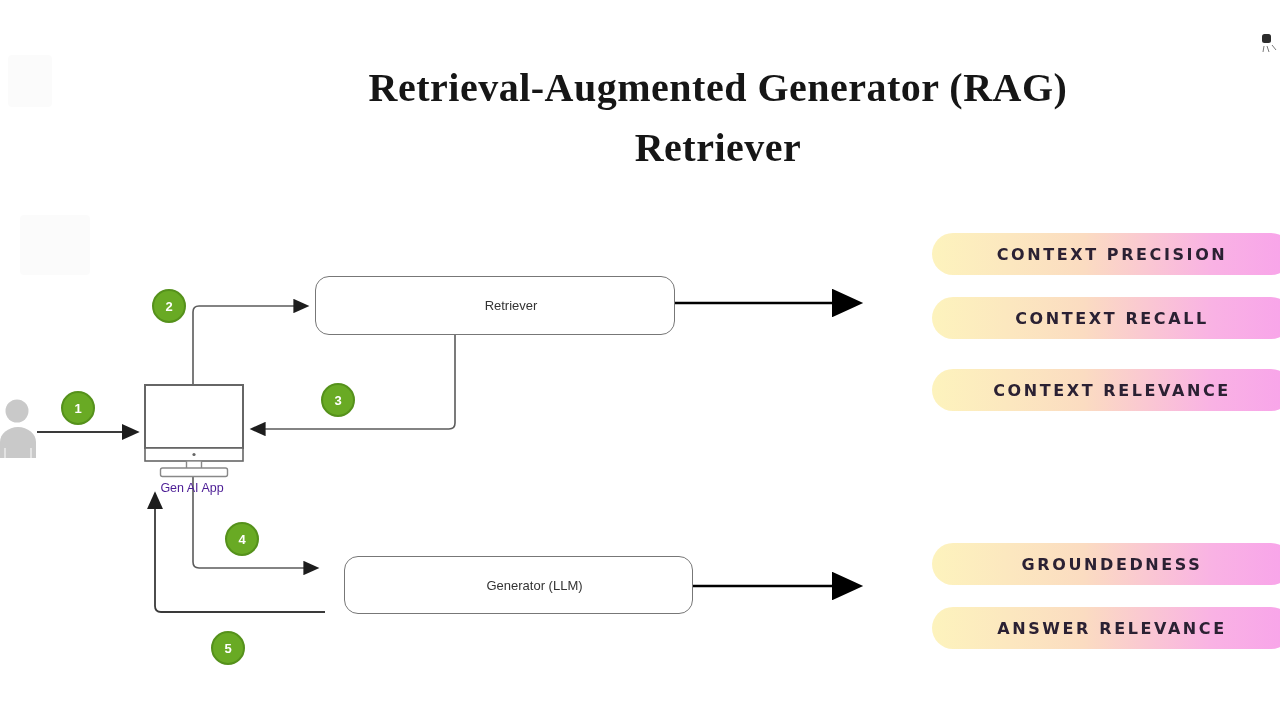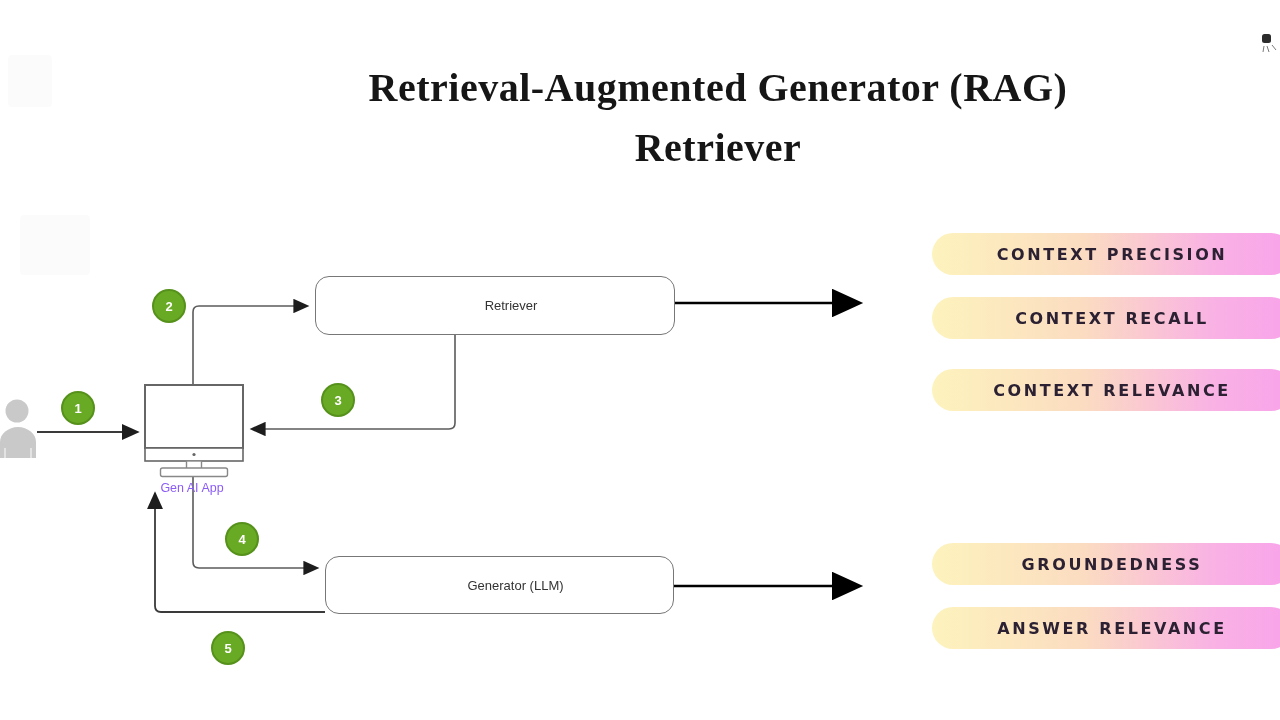--- a/index.html
+++ b/index.html
@@ -12,24 +12,24 @@
     font-family:"Liberation Serif",serif;font-weight:700;color:#161616;
     font-size:40px;line-height:60px;letter-spacing:0.5px;
   }
   .diagram-svg{position:absolute;left:0;top:0;width:1280px;height:720px;}
   .node-box{
     position:absolute;background:#fff;border:1.6px solid #777;border-radius:14px;
     display:flex;align-items:center;justify-content:center;
     font-size:13px;color:#333;padding-left:32px;
   }
   .box-retriever{left:315px;top:276px;width:326px;height:57px;}
-  .box-generator{left:325px;top:556px;width:315px;height:56px;}
+  .box-generator{left:344px;top:556px;width:315px;height:56px;}
   .app-label{
     position:absolute;left:146px;top:481px;width:92px;text-align:center;
-    font-size:12.5px;color:#8b5cf6;
+    font-size:12.5px;color:#4c1d95;
   }
   .badge{
     position:absolute;width:30px;height:30px;border-radius:50%;
     background:#69aa24;border:2px solid #55911b;box-sizing:content-box;
     color:#fff;font-size:13px;font-weight:700;
     display:flex;align-items:center;justify-content:center;
   }
   .badge-1{left:61px;top:391px;}
   .badge-2{left:152px;top:289px;}
   .badge-3{left:321px;top:383px;}

